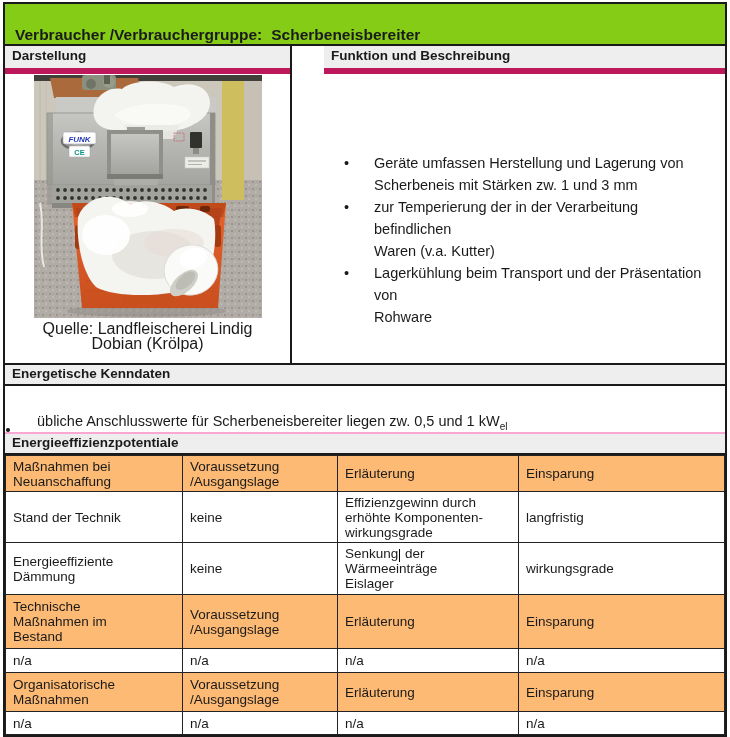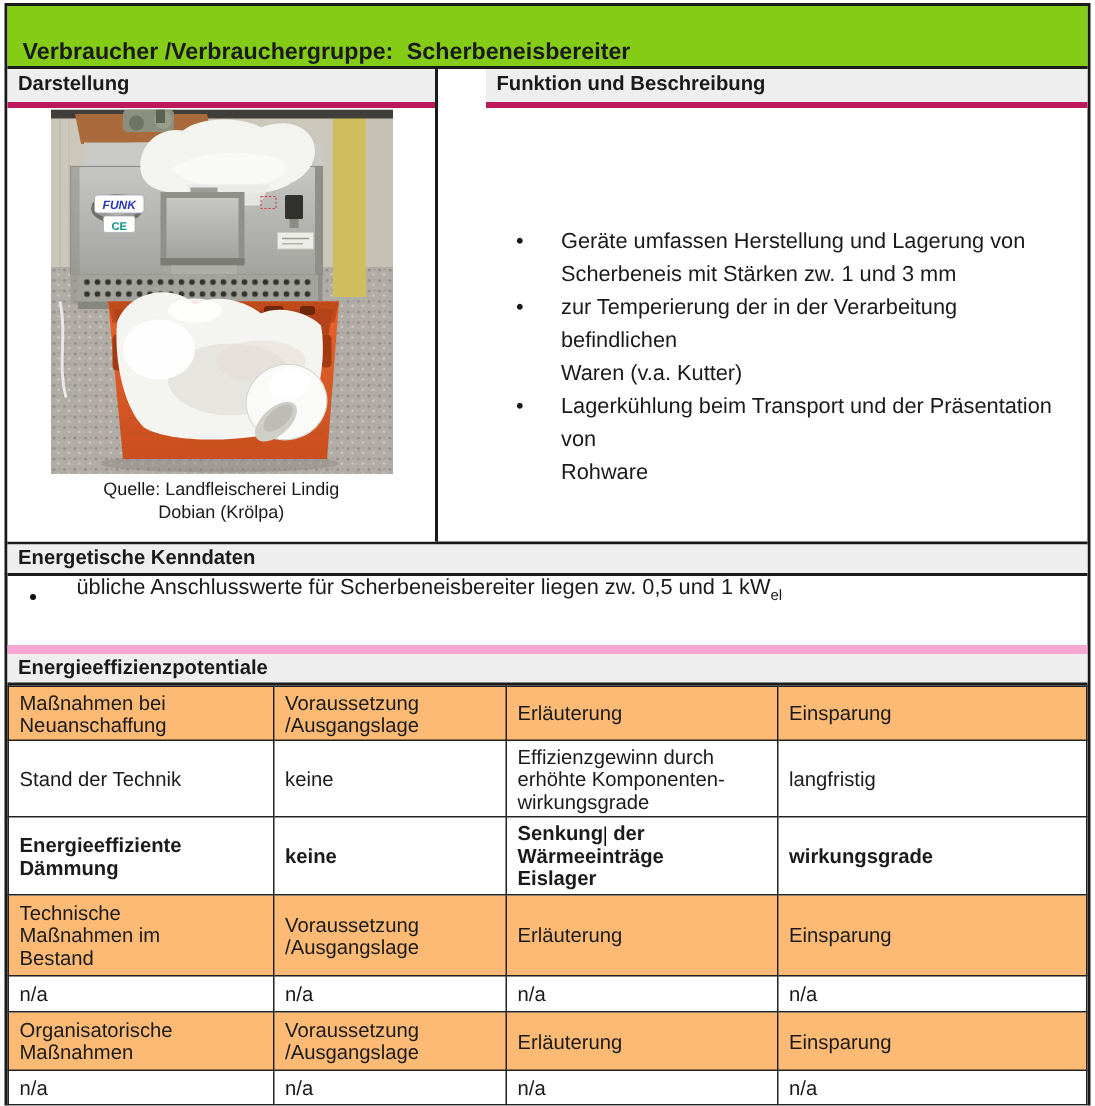--- a/index.html
+++ b/index.html
@@ -6,40 +6,40 @@
   body{width:730px;height:737px;font-family:"Liberation Sans","DejaVu Sans",sans-serif;color:#1a1a1a;}
   .page{width:730px;height:737px;background:#fff;box-sizing:border-box;padding:2px 3px;}
   .doc{border:2px solid #1a1a1a;box-sizing:border-box;background:#fff;}
 
   .title-bar{height:40px;background:#84cc16;border-bottom:2px solid #1a1a1a;display:flex;align-items:flex-end;padding:0 10px;font-weight:bold;font-size:15.5px;}
   .title-bar .title-value{margin-left:9px;}
 
   .two-col{display:flex;border-bottom:2px solid #1a1a1a;}
   .col-left{width:287px;border-right:2px solid #1a1a1a;box-sizing:border-box;display:flex;flex-direction:column;}
   .col-right{flex:1;display:flex;flex-direction:column;padding-left:32px;}
-  .col-header{height:20px;background:#eeeeee;border-bottom:4px solid #be185d;font-weight:bold;font-size:13.5px;padding:2px 0 0 7px;}
+  .col-header{height:20px;background:#eeeeee;border-bottom:6px solid #be185d;font-weight:bold;font-size:13.5px;padding:2px 0 0 7px;}
   .photo-cell{height:288px;background:#fff;text-align:center;padding-top:1px;}
   .photo-cell svg{display:block;margin:0 auto;}
-  .caption{font-size:12px;line-height:15px;margin-top:3px;white-space:pre-line;}
+  .caption{font-size:16px;line-height:15px;margin-top:3px;white-space:pre-line;}
 
   .bullets-cell{padding:78px 14px 0 20px;}
   .bullets-cell ul{list-style:none;margin:0;padding:0;}
   .bullets-cell li{display:flex;font-size:14.5px;line-height:22px;}
   .bullets-cell .b{width:30px;flex:0 0 30px;}
   .pre{white-space:pre-line;}
 
   .section-bar{height:18px;background:#eeeeee;border-bottom:2px solid #1a1a1a;font-weight:bold;font-size:13.5px;padding:1px 4px 0 7px;}
-  .kenndaten-row{height:46px;border-bottom:6px solid #f9a8d4;display:flex;align-items:flex-start;font-size:14.5px;padding-left:14px;}
+  .kenndaten-row{height:46px;border-bottom:2px solid #f9a8d4;display:flex;align-items:flex-end;font-size:14.5px;}
   .dot{width:4px;height:4px;background:#111;border-radius:50%;flex:0 0 4px;margin:12px 27px 0 1px;}
   .kenndaten-row sub{font-size:10px;}
 
   table.pot{width:100%;border-collapse:collapse;table-layout:fixed;}
   table.pot td{border:1.5px solid #222;font-size:13.5px;padding:2px 7px;vertical-align:middle;background:#fff;}
   tr.sub td{background:#fdba74;}
-  tr.r1{height:36px;} tr.r2{height:51px;} tr.r3{height:52px;font-weight:bold;} tr.r4{height:54px;}
+  tr.r1{height:36px;} tr.r2{height:51px;} tr.r3{height:52px;} tr.r4{height:54px;}
   tr.r5{height:24px;} tr.r6{height:39px;border-radius:15px;} tr.r7{height:23px;}
   .caret{display:inline-block;width:1px;height:13px;background:#000;vertical-align:middle;margin:0 1px -2px 1px;}
 </style>
 </head>
 <body>
 
 <div class="page">
   <div class="doc">
 
     <div class="title-bar">

